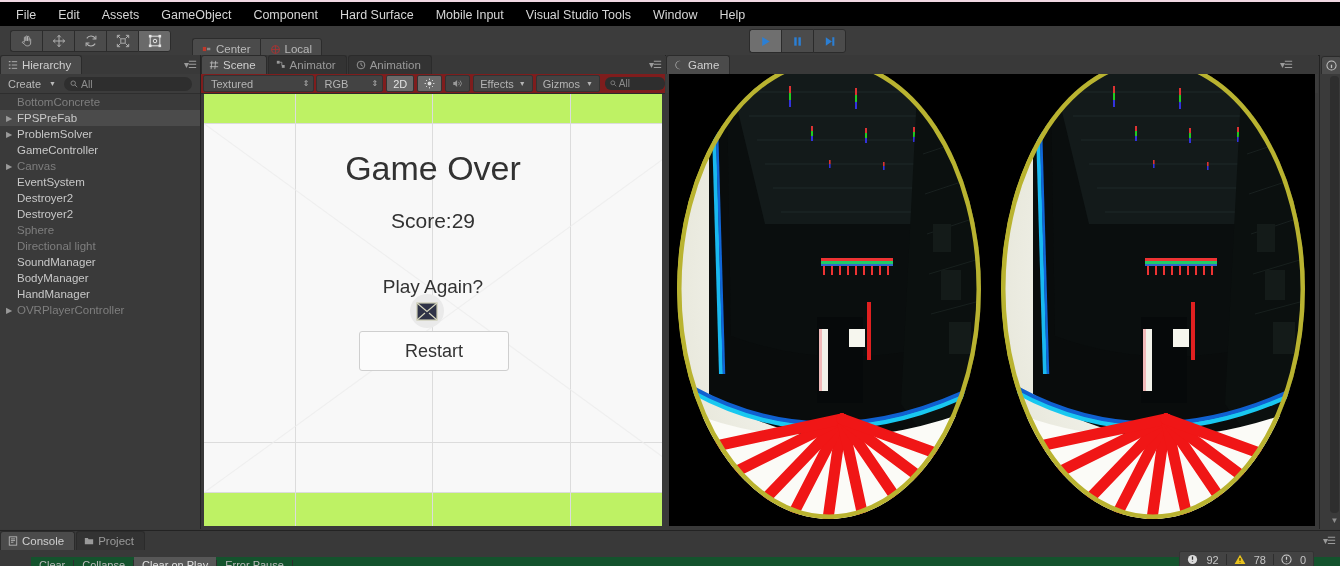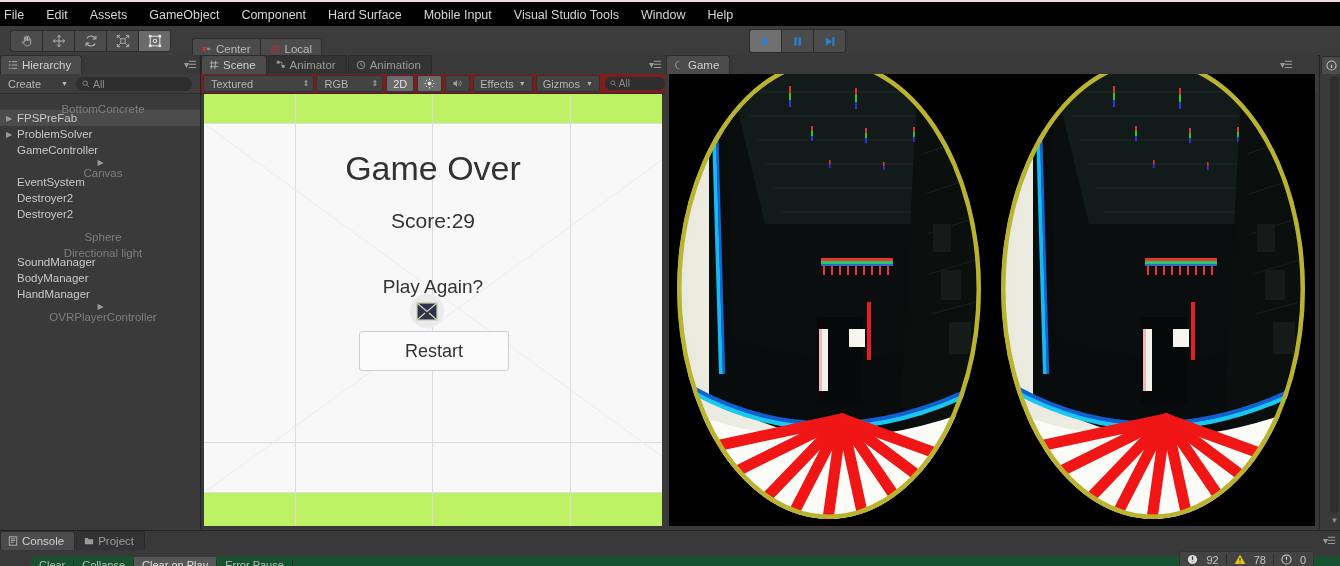--- a/index.html
+++ b/index.html
@@ -5,21 +5,21 @@
   html,body{margin:0;padding:0;background:#1f1f1f;}
   body{width:1340px;height:566px;overflow:hidden;
        font-family:"Liberation Sans",sans-serif;
        -webkit-font-smoothing:antialiased;}
   #app{position:relative;width:1340px;height:566px;background:#393939;overflow:hidden;}
 
   
   .menubar{position:absolute;left:0;top:0;width:1340px;height:26px;
            background:#000;border-top:2px solid #f0d8e2;display:flex;align-items:center;}
   .menubar .m{color:#d6d6d6;font-size:12.5px;padding:0 11px;line-height:24px;white-space:nowrap;}
-  .menubar .m:first-child{padding-left:4px;}
+  .menubar .m:first-child{padding-left:16px;}
 
   
   .toolbar{position:absolute;left:0;top:26px;width:1340px;height:29px;
            background:#3c3c3c;border-bottom:1px solid #232323;}
   .tgroup{position:absolute;top:4px;display:flex;}
   .tbtn{width:31px;height:20px;background:#4b4b4b;border:1px solid #2c2c2c;
         border-right:none;display:flex;align-items:center;justify-content:center;color:#b4b4b4;}
   .tbtn:first-child{border-radius:3px 0 0 3px;}
   .tbtn:last-child{border-right:1px solid #2c2c2c;border-radius:0 3px 3px 0;}
   .tbtn.on{background:#6a6a6a;color:#e6e6e6;}
@@ -42,26 +42,26 @@
        font-size:11.5px;color:#9a9a9a;background:#333;border:1px solid #2b2b2b;
        border-bottom:none;border-radius:3px 3px 0 0;margin-right:1px;}
   .tab.active{background:#4b4b4b;color:#cfcfcf;}
   .tabmenu{position:absolute;right:4px;top:4px;color:#9b9b9b;font-size:10px;letter-spacing:-1px;}
 
   
   #hierarchy{left:0;top:55px;width:200px;height:474px;background:#3a3a3a;
              border-right:1px solid #232323;}
   .hbar{position:absolute;left:0;top:19px;width:100%;height:19px;background:#3c3c3c;
         display:flex;align-items:center;border-bottom:1px solid #2e2e2e;}
-  .create{font-size:11px;color:#b9b9b9;padding:0 6px 0 8px;display:flex;align-items:center;gap:20px;}
+  .create{font-size:11px;color:#b9b9b9;padding:0 6px 0 8px;display:flex;align-items:center;gap:8px;}
   .hsearch{flex:1;height:14px;margin:0 8px 0 2px;background:#2e2e2e;border-radius:7px;
            display:flex;align-items:center;padding:0 6px;color:#8d8d8d;font-size:10.5px;gap:3px;}
   .htree{position:absolute;left:0;top:39px;width:100%;bottom:0;overflow:hidden;}
   .hrow{height:16px;display:flex;align-items:center;font-size:11.5px;color:#c8c8c8;padding-left:6px;}
-  .hrow.dim{color:#7e7e7e;flex-direction:column;}
+  .hrow.dim{color:#7e7e7e;}
   .hrow.sel{background:#4b4b4b;}
   .arrow{width:11px;color:#9a9a9a;font-size:8px;flex:none;}
   .arrow.blank{color:transparent;}
 
   
   #scene{left:201px;top:55px;width:464px;height:474px;background:#393939;}
   .sbar{position:absolute;left:0;top:19px;width:100%;height:19px;background:#7f1d1d;
         display:flex;align-items:center;font-size:11px;color:#b4b4b4;border-bottom:1px solid #2b2b2b;}
   .sdd{display:flex;align-items:center;height:15px;padding:0 4px 0 7px;margin-left:2px;
        background:#434343;border:1px solid #333;border-radius:2px;gap:10px;}

